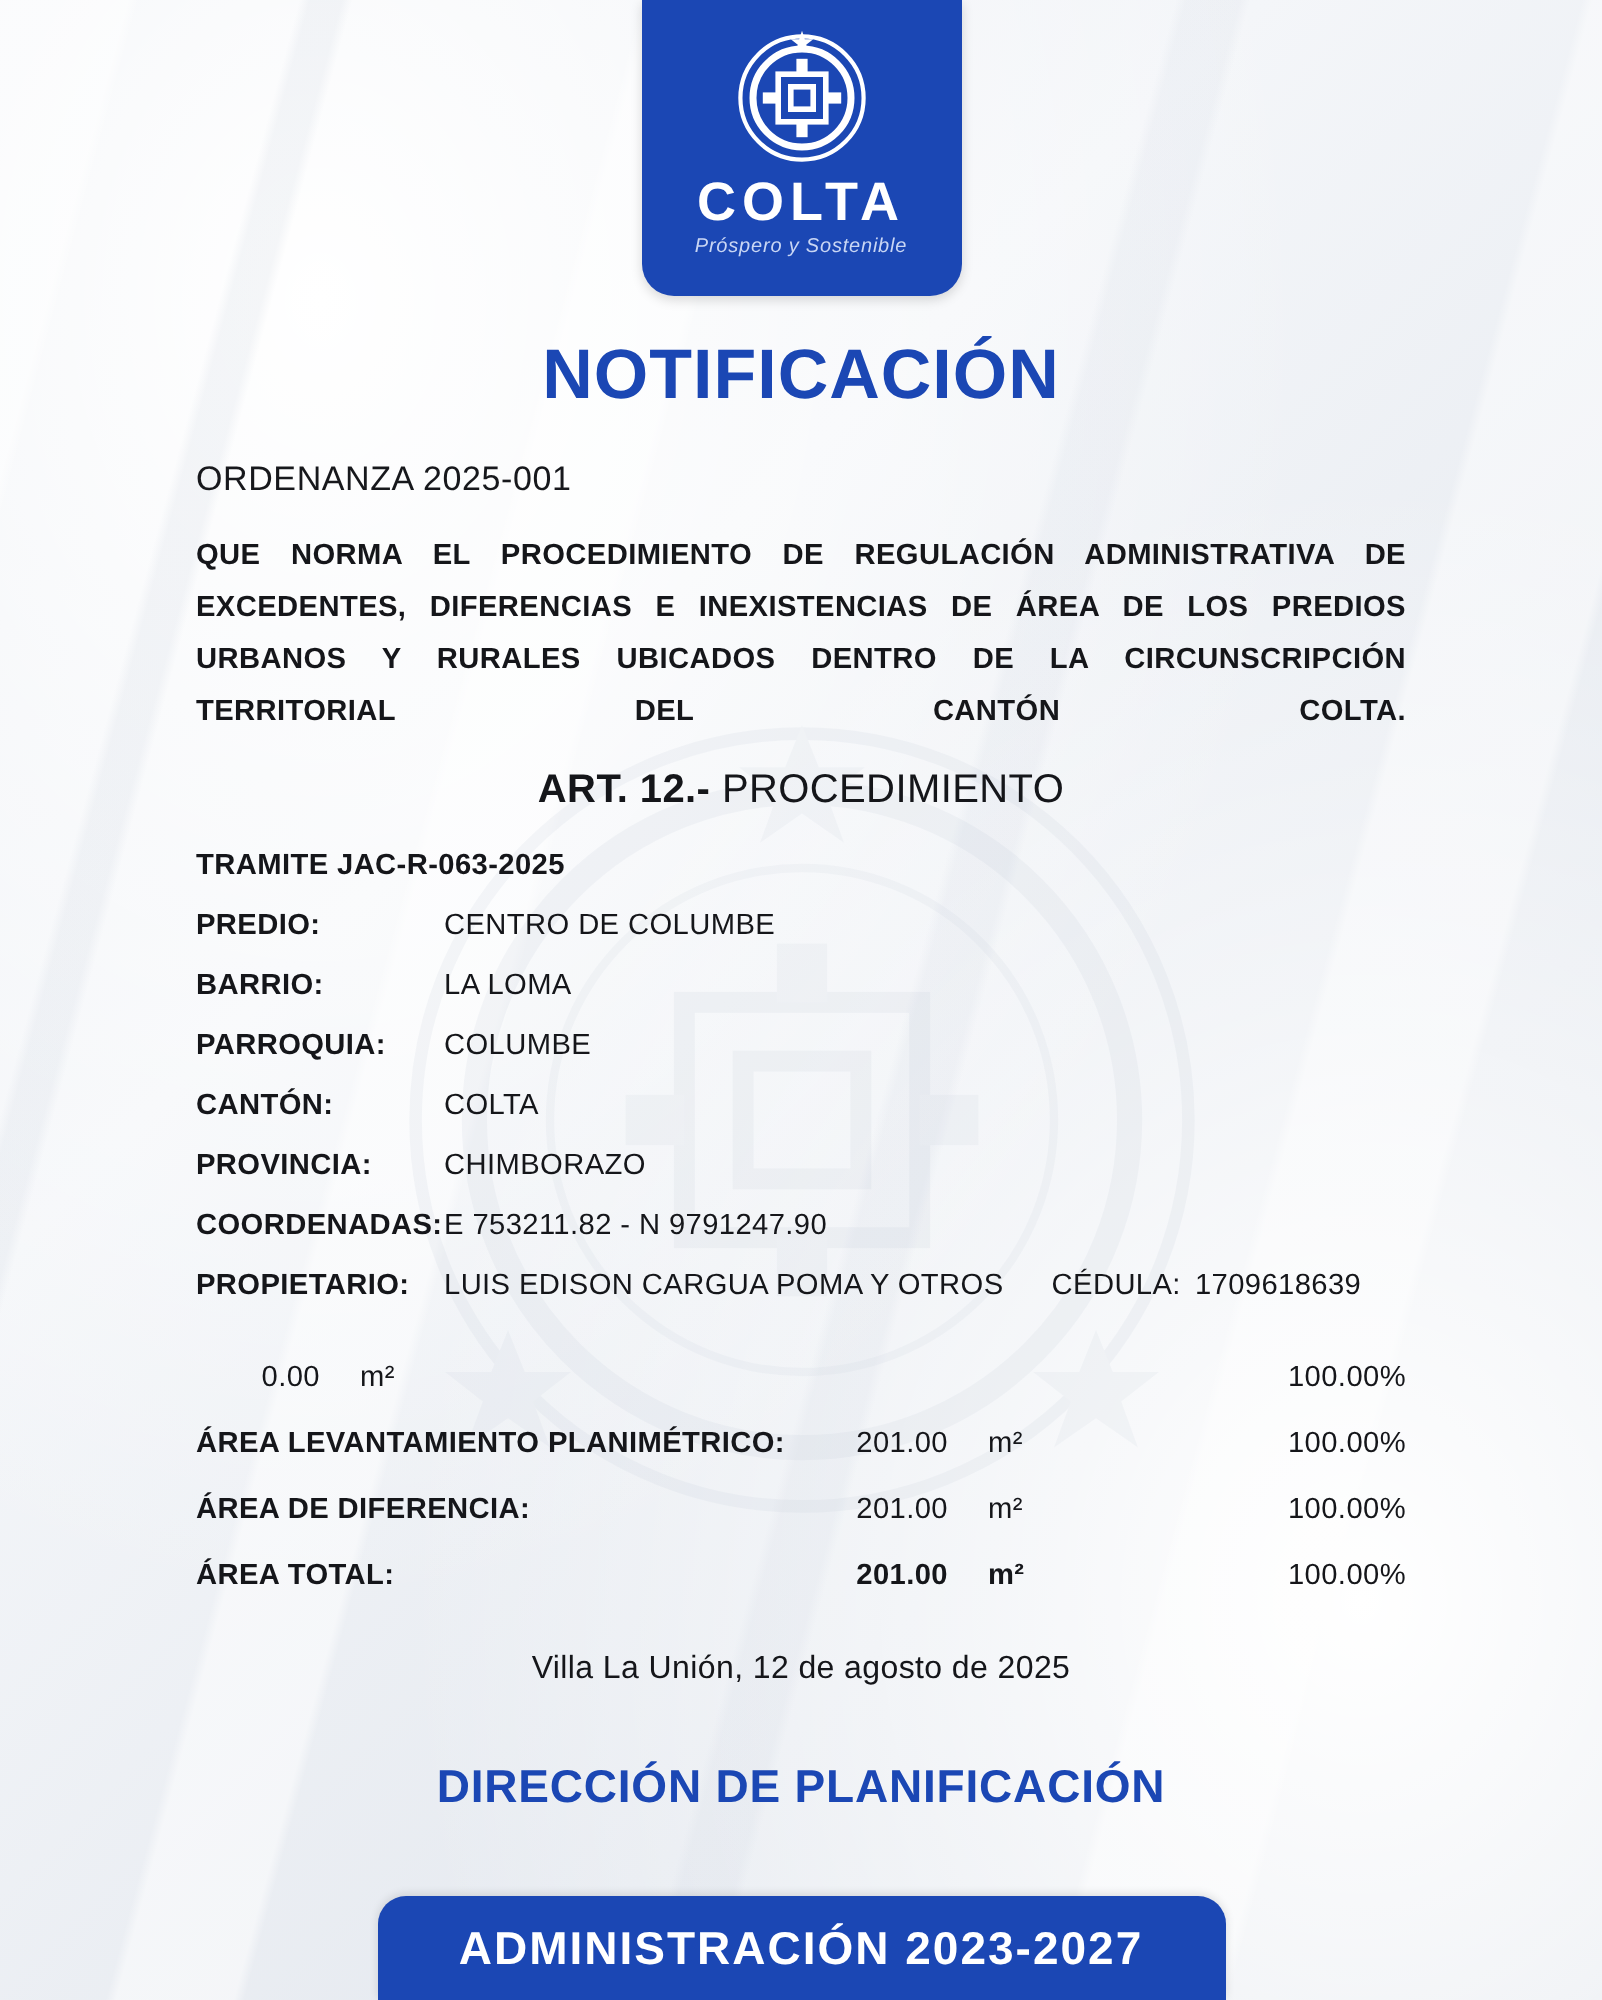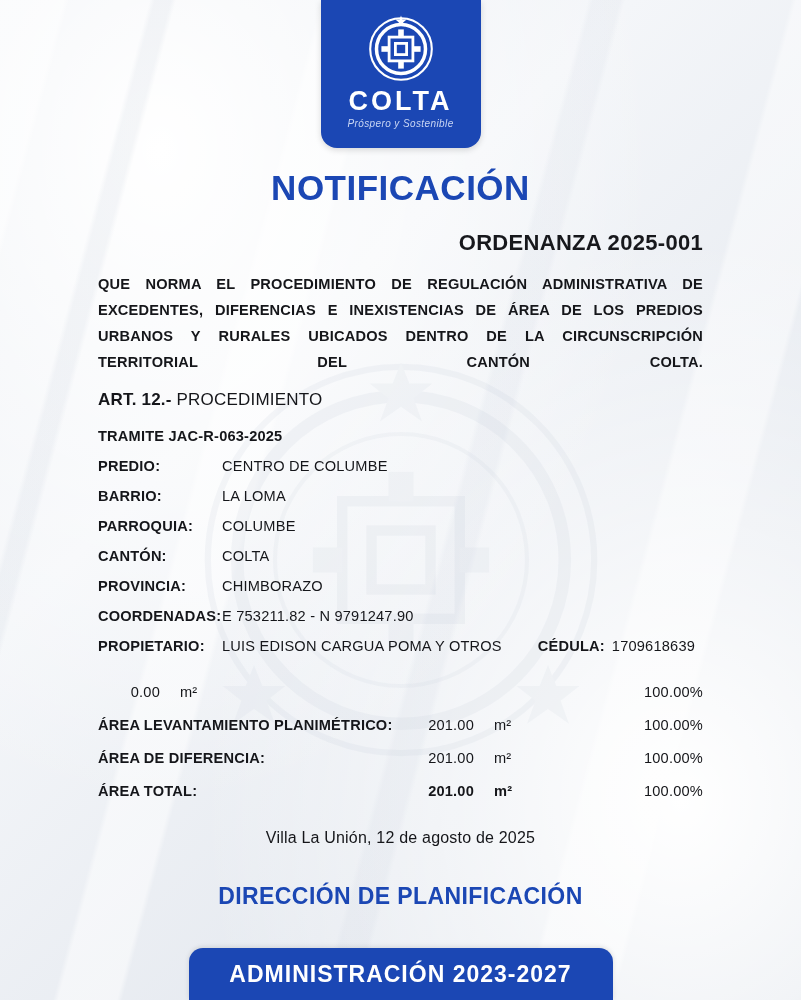--- a/index.html
+++ b/index.html
@@ -95,40 +95,40 @@
 
   .title {
     text-align: center;
     color: #1b47b4;
     font-size: 35px;
     font-weight: bold;
     letter-spacing: 0.5px;
     margin: 18px 0 0;
   }
   .subtitle {
-    text-align: right;
+    text-align: left;
     color: #17181c;
-    font-size: 22px;
-    font-weight: bold;
+    font-size: 17px;
+    font-weight: normal;
     margin: 22px 0 0;
     letter-spacing: 0.3px;
   }
   .lead {
     margin: 16px 0 0;
     text-align: justify;
     text-align-last: justify;
     font-size: 14.6px;
     font-weight: bold;
     color: #15161a;
     line-height: 1.78;
     letter-spacing: 0.2px;
   }
   .article {
-    text-align: left;
-    font-size: 17px;
+    text-align: center;
+    font-size: 20px;
     color: #15161a;
     margin: 14px 0 0;
     letter-spacing: 0.2px;
   }
   .article b { font-weight: bold; }
 
   .tramite {
     margin: 18px 0 0;
     font-size: 14.6px;
     font-weight: bold;
@@ -157,22 +157,22 @@
     font-weight: bold;
     width: 124px;
     flex: 0 0 124px;
     letter-spacing: 0.2px;
   }
   .field-value {
     font-weight: normal;
     letter-spacing: 0.2px;
   }
   .field-extra-label {
-    font-weight: bold;
-    margin-left: 36px;
+    font-weight: normal;
+    margin-left: 24px;
     letter-spacing: 0.2px;
   }
   .field-extra-value {
     margin-left: 7px;
     letter-spacing: 0.2px;
   }
 
   .areas {
     margin-top: 30px;
   }

